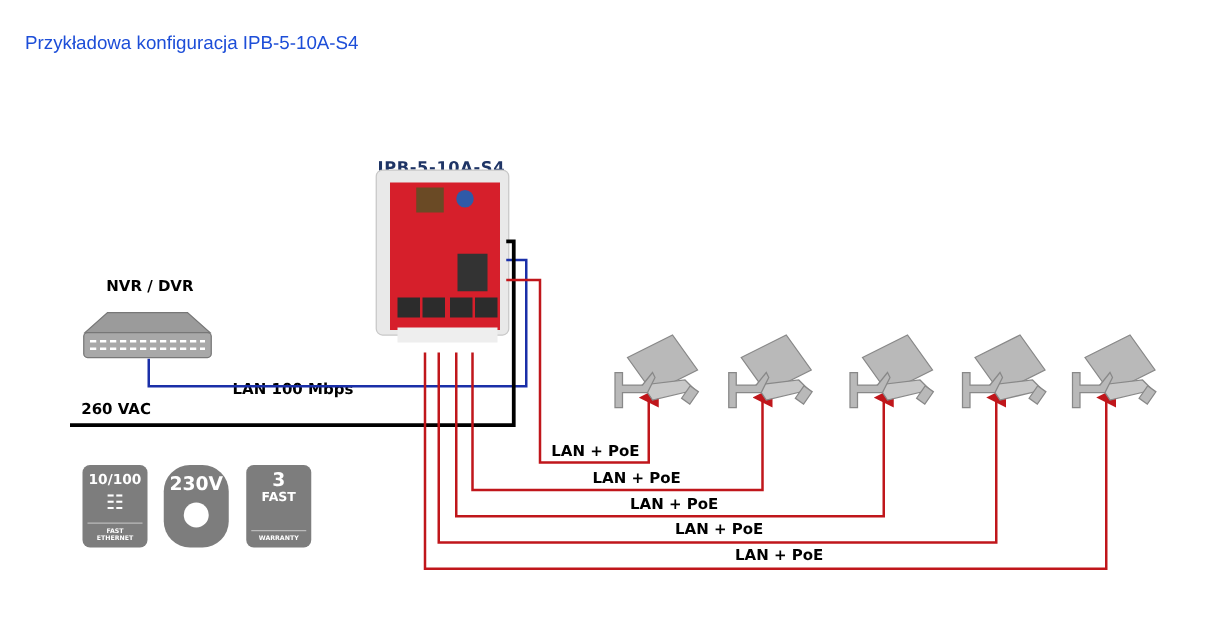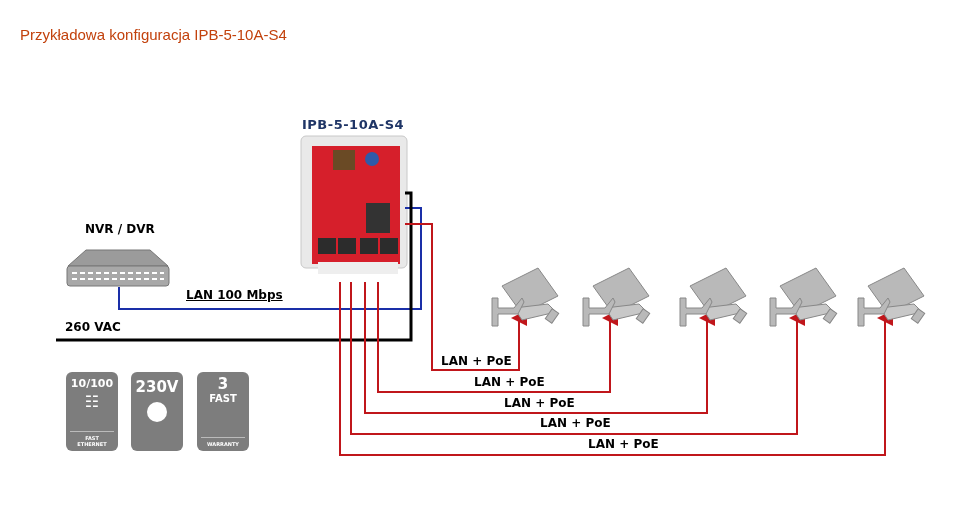--- a/index.html
+++ b/index.html
@@ -1,32 +1,32 @@
 <!DOCTYPE html>
 <html><head>
 <meta charset="utf-8">
 <style>
   html,body{margin:0;padding:0;background:#ffffff;}
   body{width:977px;height:508px;position:relative;overflow:hidden;font-family:"DejaVu Sans",sans-serif;}
-  .title{position:absolute;left:20px;top:26px;font-size:15px;color:#c2410c;font-family:"Liberation Sans",sans-serif;}
+  .title{position:absolute;left:20px;top:26px;font-size:15px;color:#1d4ed8;font-family:"Liberation Sans",sans-serif;}
   .lbl{position:absolute;font-weight:bold;font-size:12px;color:#000000;font-family:"DejaVu Sans",sans-serif;white-space:nowrap;}
-  .device-title{position:absolute;left:302px;top:117px;font-size:13px;font-weight:bold;color:#1f3566;letter-spacing:0.5px;}
+  .device-title{position:absolute;left:302px;top:127px;font-size:13px;font-weight:bold;color:#1f3566;letter-spacing:0.5px;}
   svg.diagram{position:absolute;left:0;top:0;}
-  .badge{position:absolute;top:372px;width:52px;height:79px;background:#7d7d7d;border-radius:6px;color:#fff;text-align:center;font-weight:bold;}
+  .badge{position:absolute;top:372px;width:52px;height:66px;background:#7d7d7d;border-radius:6px;color:#fff;text-align:center;font-weight:bold;}
   .badge .top{font-size:11px;margin-top:5px;}
   .badge .big{font-size:15px;margin-top:6px;}
   .badge .foot{position:absolute;left:4px;right:4px;bottom:4px;border-top:1px solid #bbb;font-size:5px;padding-top:3px;}
 </style>
 </head>
 <body>
 
 <div class="title">Przykładowa konfiguracja IPB-5-10A-S4</div>
 <div class="device-title">IPB-5-10A-S4</div>
 <div class="lbl" style="left:85px;top:222px;">NVR / DVR</div>
-<div class="lbl" style="left:186px;top:288px;text-decoration:underline;">LAN 100 Mbps</div>
+<div class="lbl" style="left:186px;top:304px;">LAN 100 Mbps</div>
 <div class="lbl" style="left:65px;top:320px;">260 VAC</div>
 
 <div class="lbl" style="left:441px;top:354px;">LAN + PoE</div>
 <div class="lbl" style="left:474px;top:375px;">LAN + PoE</div>
 <div class="lbl" style="left:504px;top:396px;">LAN + PoE</div>
 <div class="lbl" style="left:540px;top:416px;">LAN + PoE</div>
 <div class="lbl" style="left:588px;top:437px;">LAN + PoE</div>
 
 <svg class="diagram" width="977" height="508">
   <defs>
@@ -78,21 +78,21 @@
   <use href="#cam" x="680" y="268"></use>
   <use href="#cam" x="770" y="268"></use>
   <use href="#cam" x="858" y="268"></use>
 </svg>
 
 <div class="badge" style="left:66px;">
   <div class="top">10/100</div>
   <div style="font-size:16px;margin-top:2px;">☷</div>
   <div class="foot">FAST ETHERNET</div>
 </div>
-<div class="badge" style="left:131px;">
+<div class="badge" style="left:131px;border-radius:21px;">
   <div class="big">230V</div>
   <div style="width:20px;height:20px;border-radius:50%;background:#fff;margin:6px auto 0;"></div>
 </div>
 <div class="badge" style="left:197px;">
   <div class="big" style="margin-top:3px;">3</div>
   <div style="font-size:10px;">FAST</div>
   <div class="foot">WARRANTY</div>
 </div>
 
 </body></html>

